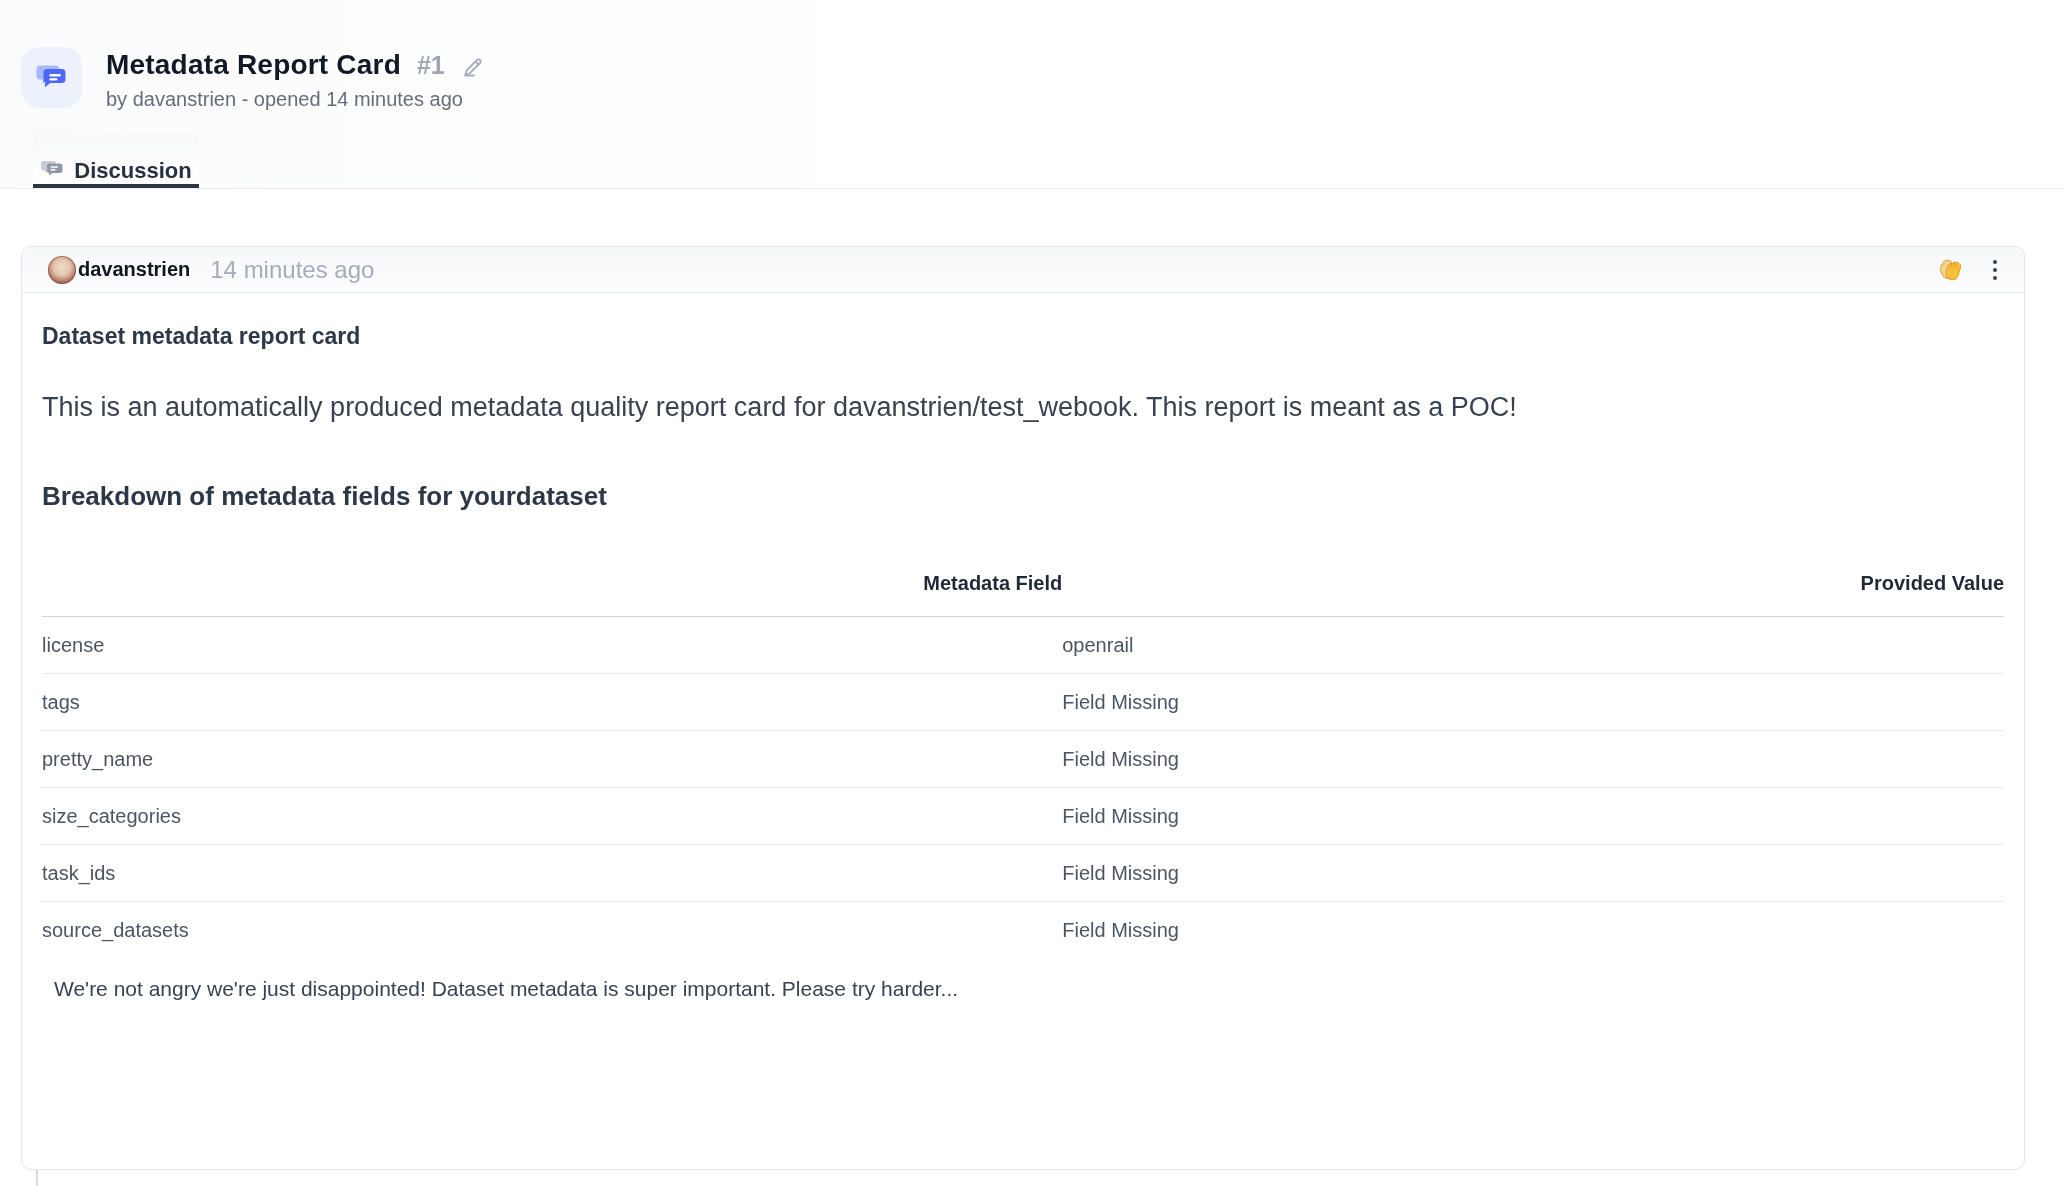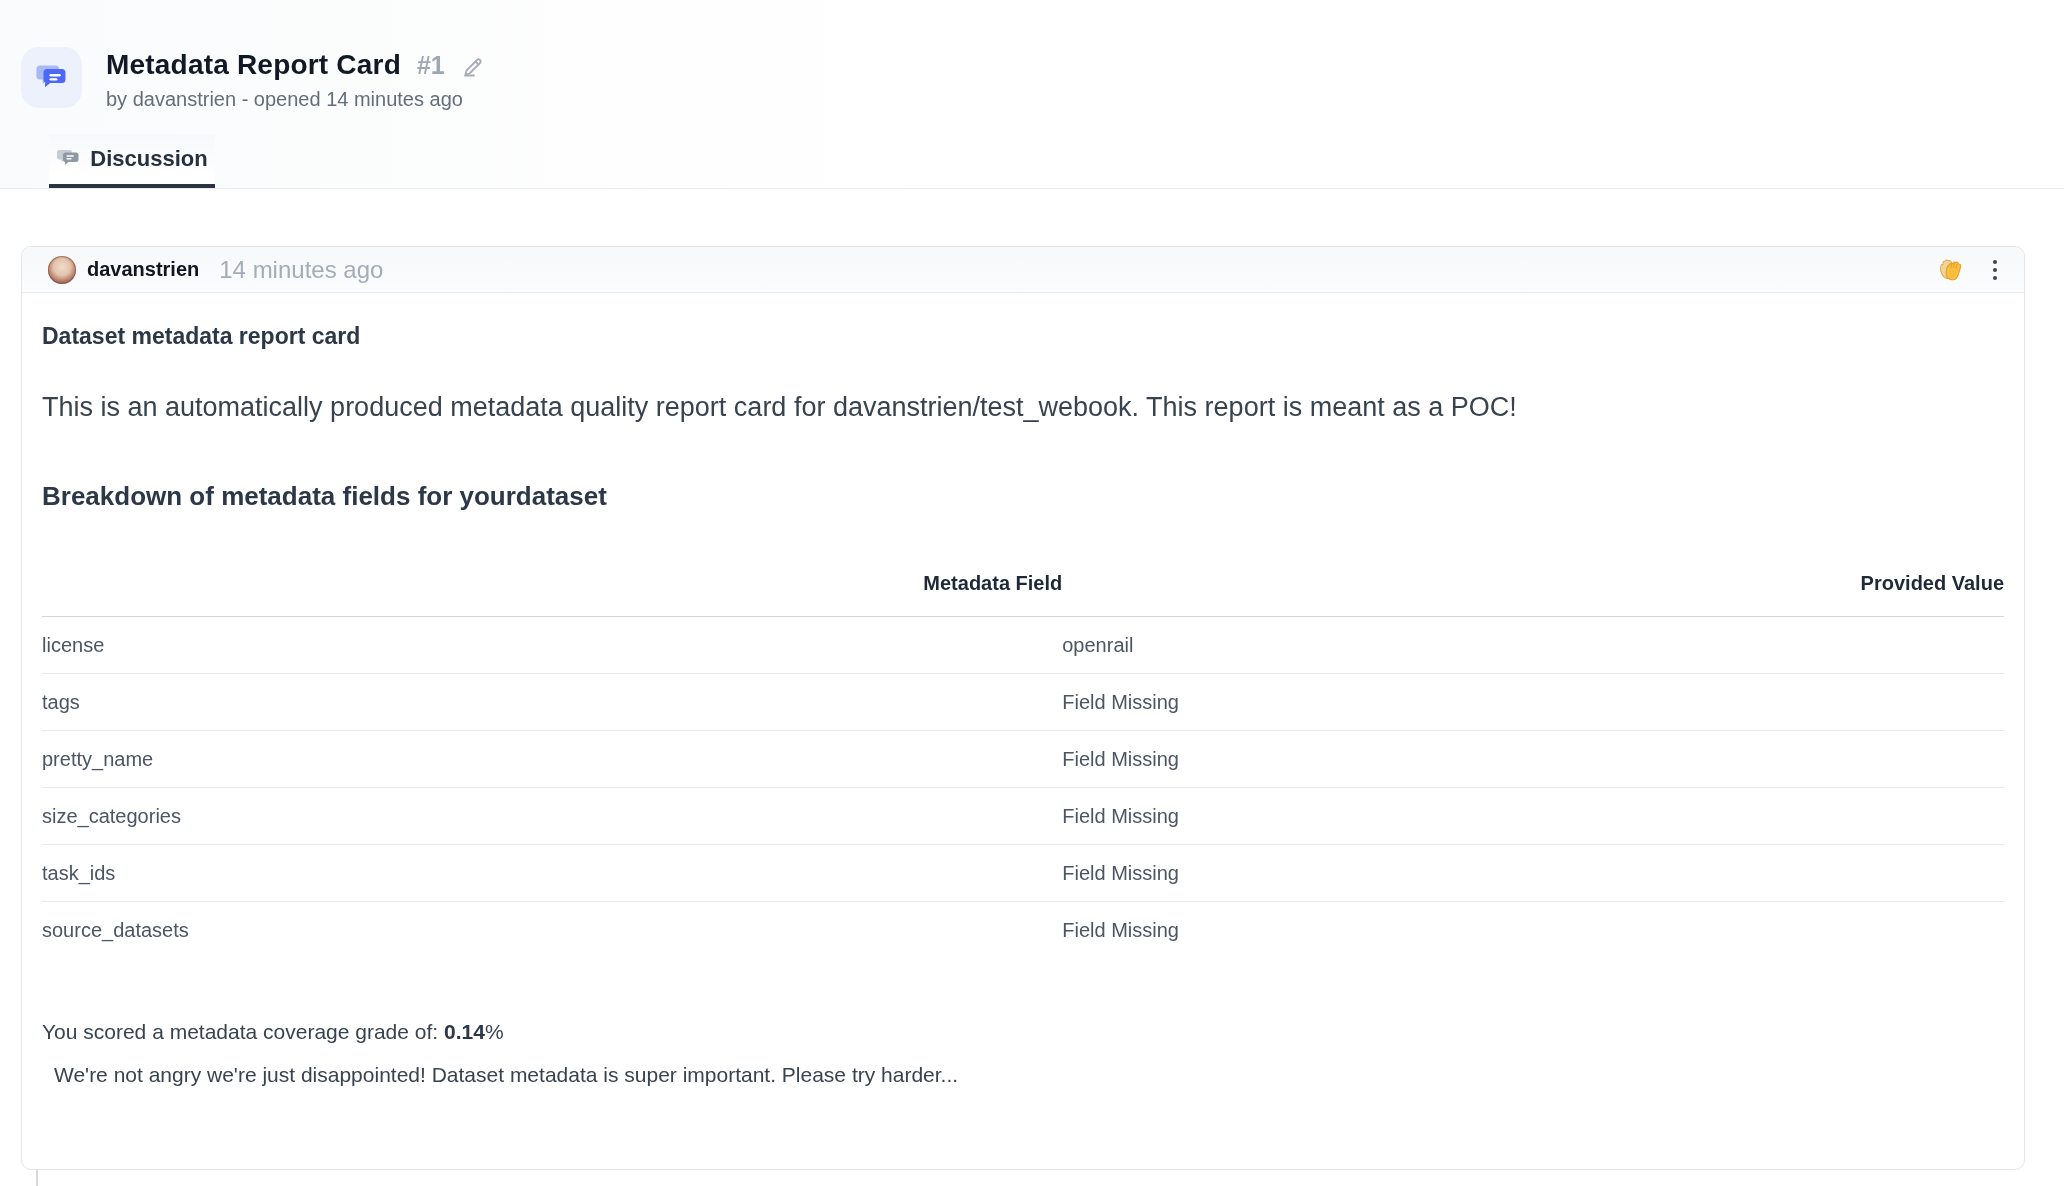--- a/index.html
+++ b/index.html
@@ -28,21 +28,21 @@
 
   
   .comment-card { position:absolute; left:21px; top:246px; width:2004px; height:924px;
                   background:#ffffff; border:1px solid #e2e5e9; border-radius:10px; }
   .comment-header { height:46px; border-bottom:1px solid #e8eaed; border-radius:10px 10px 0 0;
                     background:linear-gradient(180deg,#f7f8f9 0%,#fbfcfd 100%);
                     display:flex; align-items:center; padding:0 18px 0 26px; }
   .avatar { width:28px; height:28px; border-radius:50%; flex:0 0 auto; cursor:pointer;
             background:radial-gradient(circle at 50% 40%, #f0ddca 0%, #e3c4ad 38%, #c08d77 58%, #95544b 78%, #8a4b43 100%);
             box-shadow:inset 0 0 0 1px rgba(120,60,50,.45); }
-  .author-name { margin-left:11px; font-size:20px; font-weight:bold; color:#10151f; cursor:pointer; }
+  .author-name { margin-left:2px; font-size:20px; font-weight:bold; color:#10151f; cursor:pointer; }
   .comment-time { margin-left:20px; font-size:24px; color:#a4acb9;text-align:center; }
   .header-spacer { flex:1; }
   .reaction { width:32px; height:30px; display:flex; align-items:center; justify-content:center; cursor:pointer; }
   .kebab { margin-left:18px; width:22px; height:30px; display:flex; flex-direction:column;
            align-items:center; justify-content:center; gap:4px; cursor:pointer; }
   .kebab i { width:4px; height:4px; border-radius:50%; background:#3c4450; }
 
   
   .comment-body { padding:16px 20px 0 20px; }
   .body-h3 { font-size:23px; font-weight:bold; color:#2c3747; margin-top:14px; }
@@ -88,21 +88,21 @@
             <path d="M14.5 8.5l3 3"></path>
             <path d="M4 22.5h9"></path>
           </svg>
         </span>
       </div>
       <div class="byline">by davanstrien - opened 14 minutes ago</div>
     </div>
   </div>
 
   <div class="tab-bar" style="margin-left:-21px;">
-    <div class="tab" style="left:49px;">
+    <div class="tab" style="left:33px;align-items:flex-end;">
       <span>
         <svg width="24" height="24" viewBox="0 0 24 24">
           <path fill="#c6ccd4" d="M3.5 5h10a2.5 2.5 0 0 1 2.5 2.5v4.5a2.5 2.5 0 0 1-2.5 2.5H8.6L5.4 17l.1-2.5H3.5A2.5 2.5 0 0 1 1 12V7.5A2.5 2.5 0 0 1 3.5 5z"></path>
           <path fill="#8f99a6" d="M9.5 7.5H20a2.5 2.5 0 0 1 2.5 2.5v4.5A2.5 2.5 0 0 1 20 17h-7.6L9 19.8l.1-2.8h.4A2.5 2.5 0 0 1 7 14.5V10a2.5 2.5 0 0 1 2.5-2.5z"></path>
           <rect x="10.4" y="10.2" width="7.6" height="1.6" rx="0.8" fill="#ffffff"></rect>
           <rect x="10.4" y="12.9" width="5.2" height="1.6" rx="0.8" fill="#ffffff"></rect>
         </svg>
       </span>
       <span class="tab-label">Discussion</span>
     </div>
@@ -166,18 +166,17 @@
             <td>task_ids</td>
             <td>Field Missing</td>
           </tr>
           <tr>
             <td>source_datasets</td>
             <td>Field Missing</td>
           </tr>
         </tbody>
     </table>
 
-    <div class="score-line"><span>You scored a metadata coverage grade of: </span><b>0.14</b><span>%</span></div>
     <div class="closing-line">We're not angry we're just disappointed! Dataset metadata is super important. Please try harder...</div>
   </div>
 </div>
 
 <div class="thread-connector"></div>
 
 </body></html>

